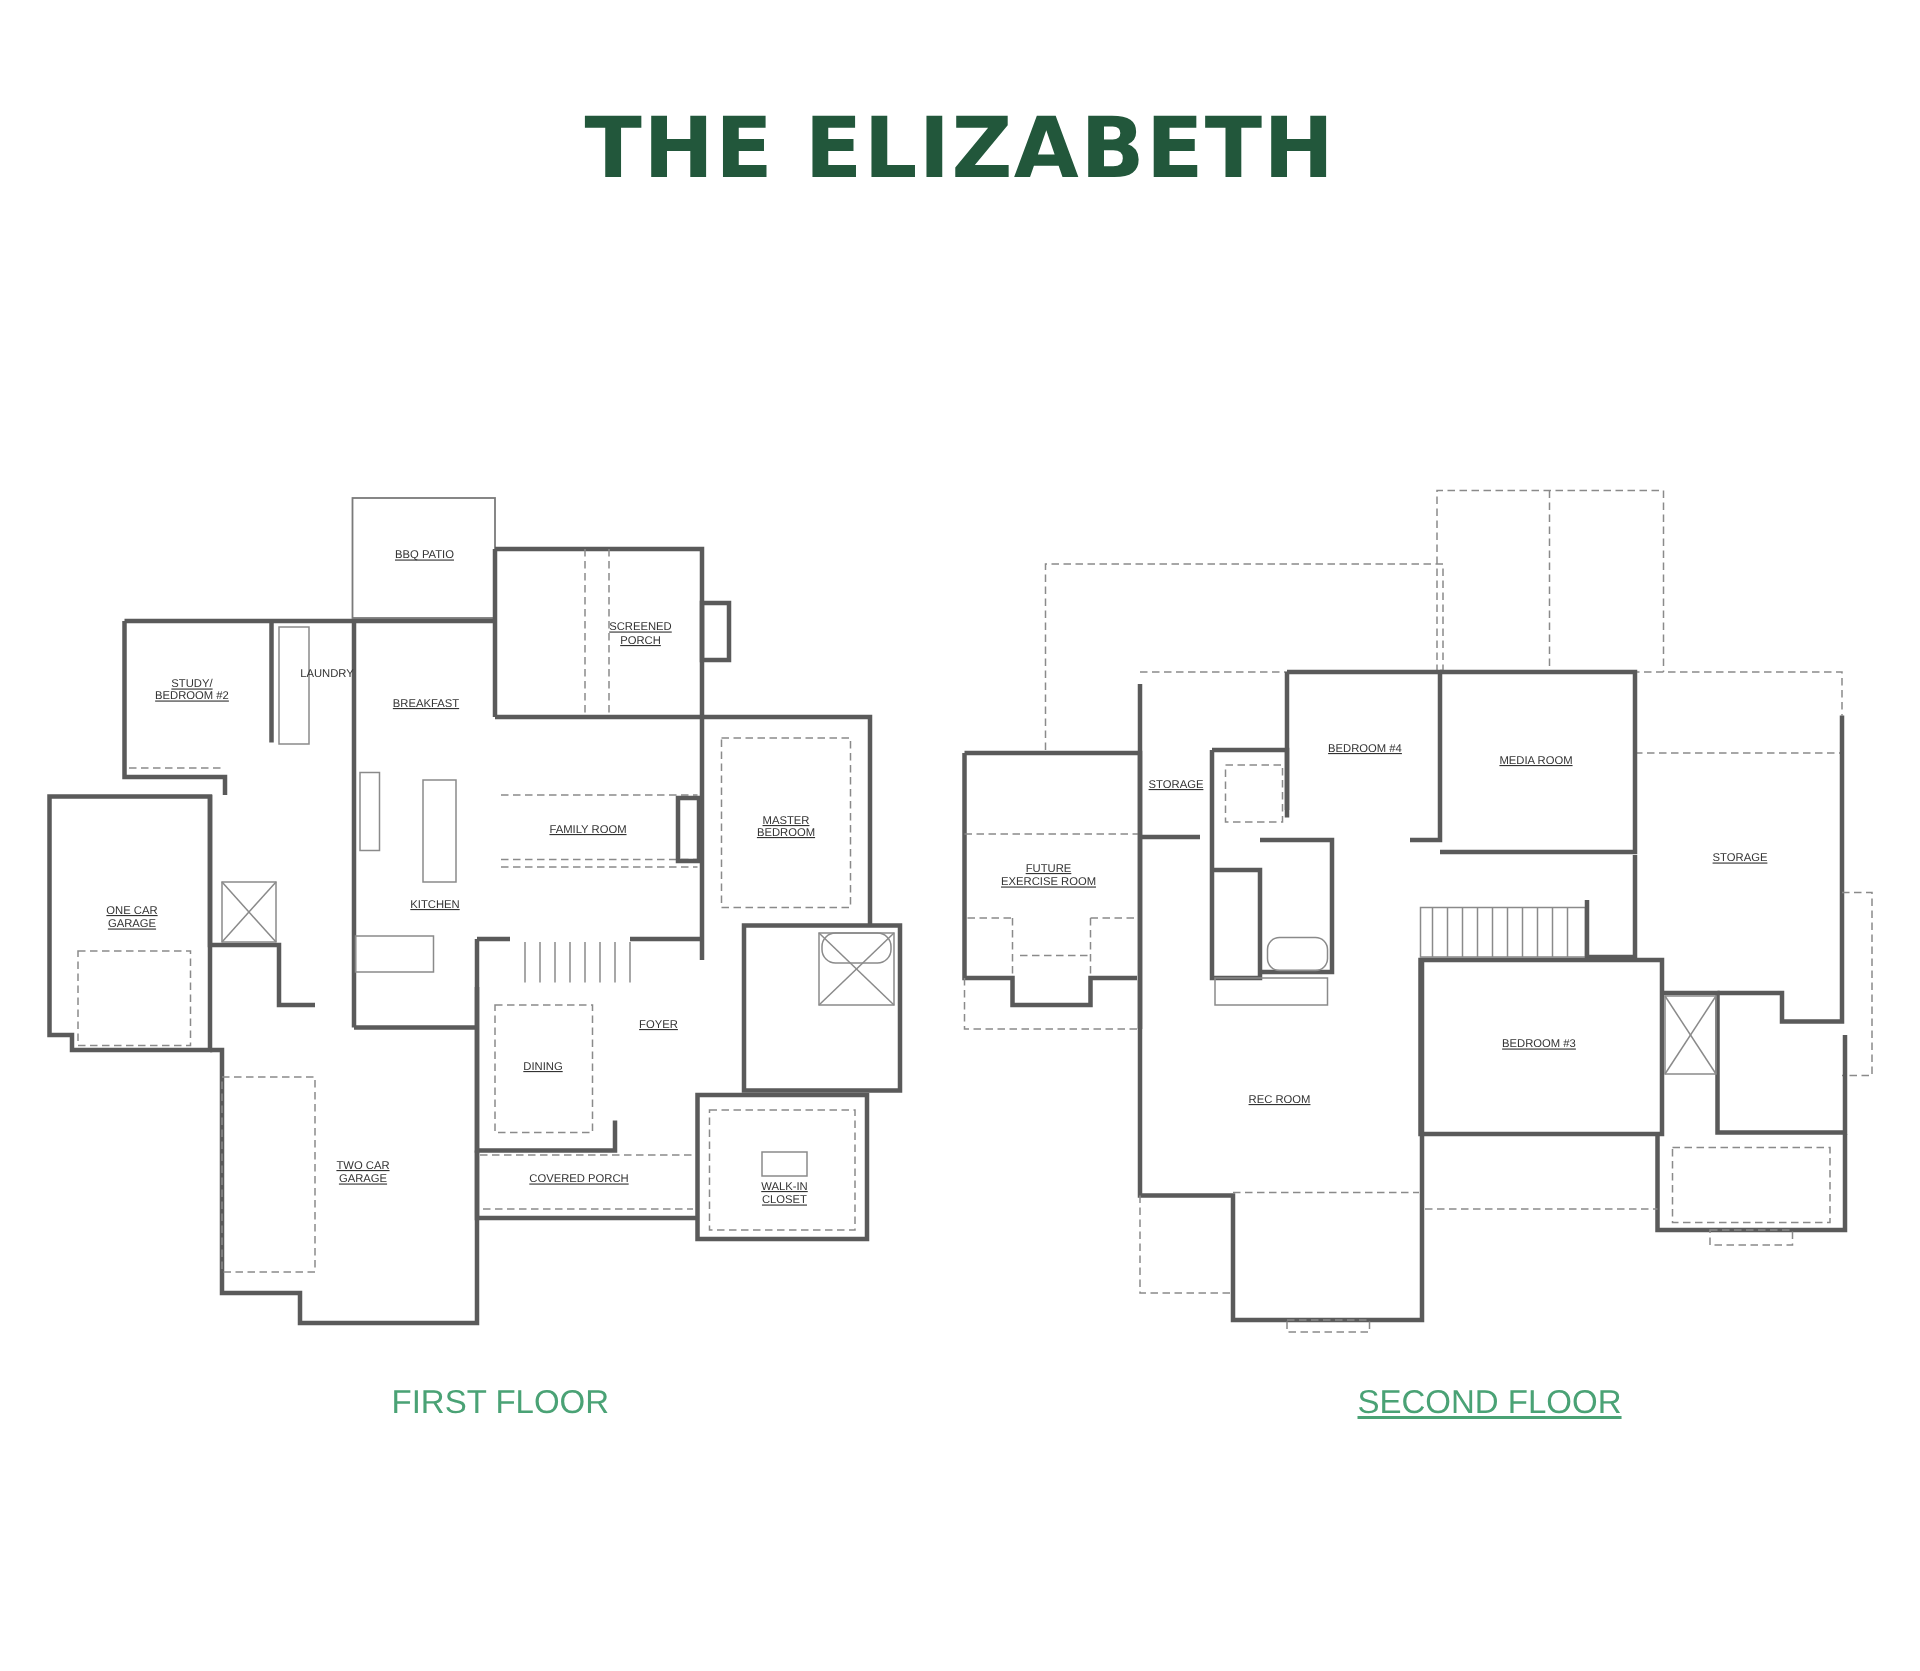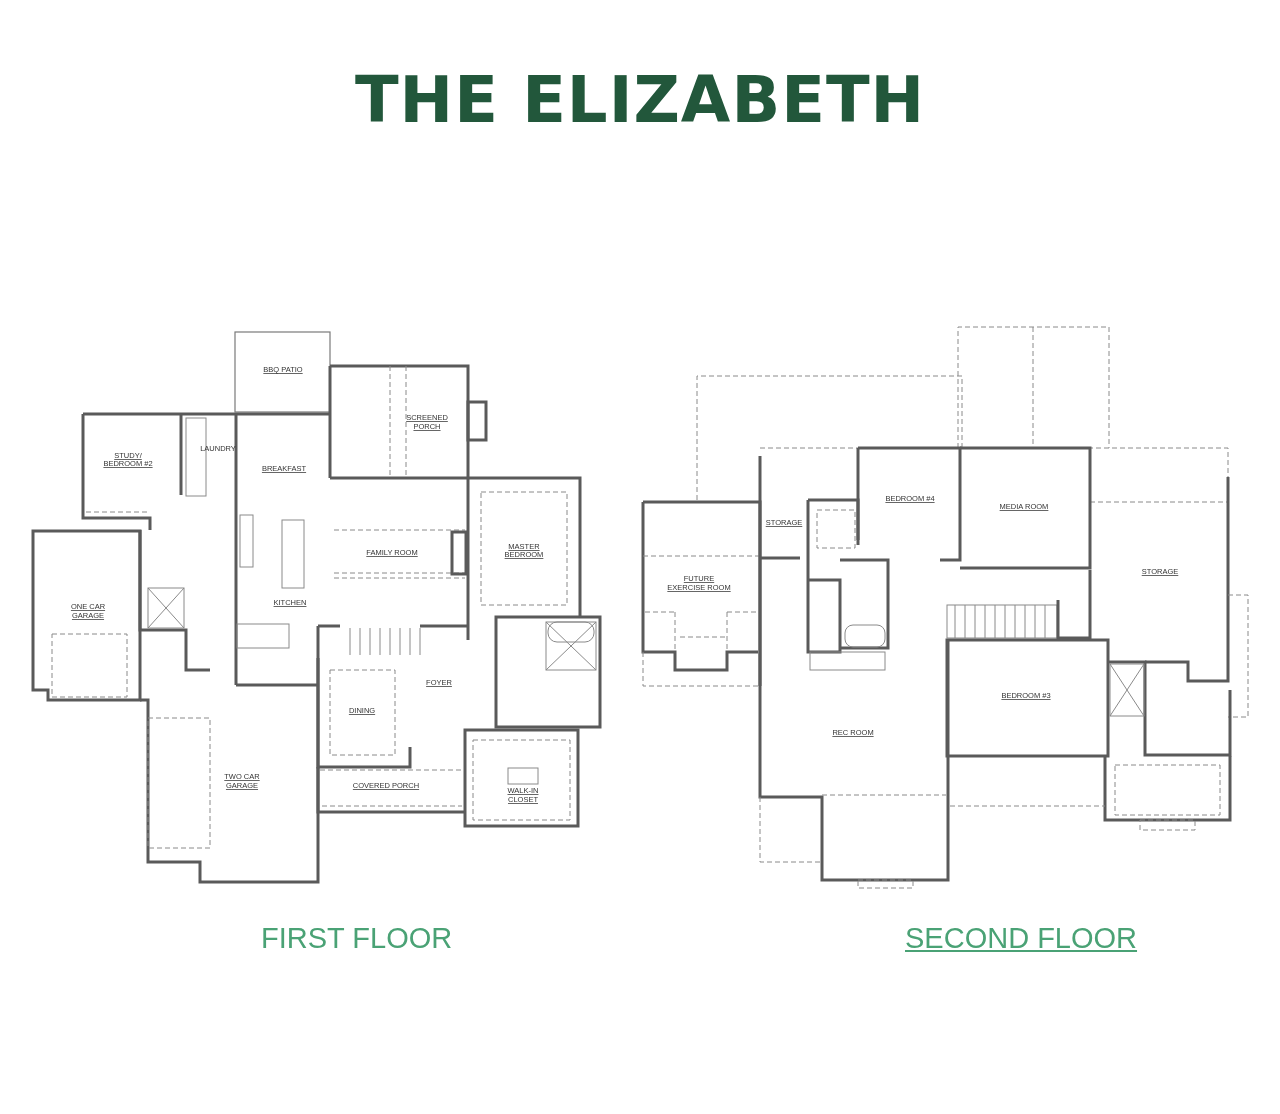--- a/index.html
+++ b/index.html
@@ -1,24 +1,24 @@
 <!DOCTYPE html>
 <html><head>
 <meta charset="utf-8">
 <style>
   html, body { margin:0; padding:0; background:#ffffff; }
   body { width:1280px; height:1114px; position:relative; overflow:hidden; font-family:"DejaVu Sans", sans-serif; }
   #title {
     position:absolute; left:0; top:62px; width:1280px; text-align:center;
-    font-family:"DejaVu Sans", sans-serif; font-weight:bold; font-size:64px;
+    font-family:"DejaVu Sans", sans-serif; font-weight:bold; font-size:56px;
     letter-spacing:1px; color:#22573b; line-height:76px;
   }
   .floor-label {
     position:absolute; top:922px; font-family:"Liberation Sans", sans-serif;
-    font-size:29px; color:#4aa275; white-space:nowrap;
+    font-size:22px; color:#4aa275; white-space:nowrap;
   }
   #lbl1 { left:261px; }
   #lbl2 { left:905px;text-decoration:underline; }
   svg#plan { position:absolute; left:0; top:0; }
   .wall { fill:none; stroke:#5a5a5a; stroke-width:3; }
   .wall-thin { fill:none; stroke:#7a7a7a; stroke-width:1.2; }
   .dash { fill:none; stroke:#8a8a8a; stroke-width:1; stroke-dasharray:5 3; }
   .fix { fill:none; stroke:#8a8a8a; stroke-width:1; }
   .room-label { font-family:"Liberation Sans", sans-serif; font-size:7.5px; fill:#333; text-decoration:underline; }
 </style>

